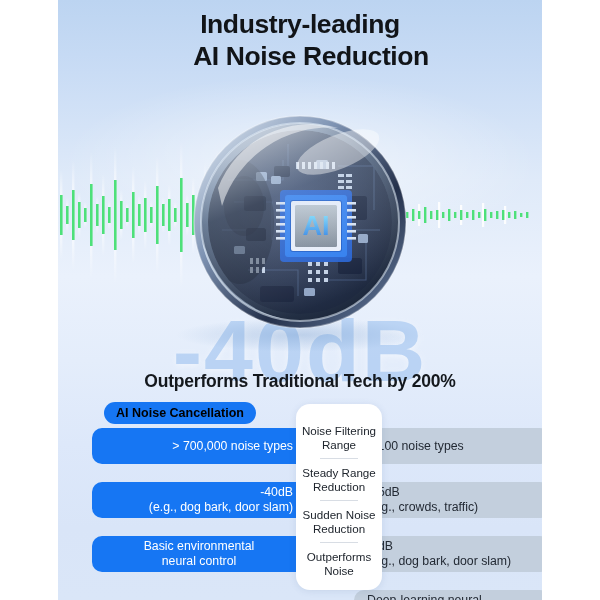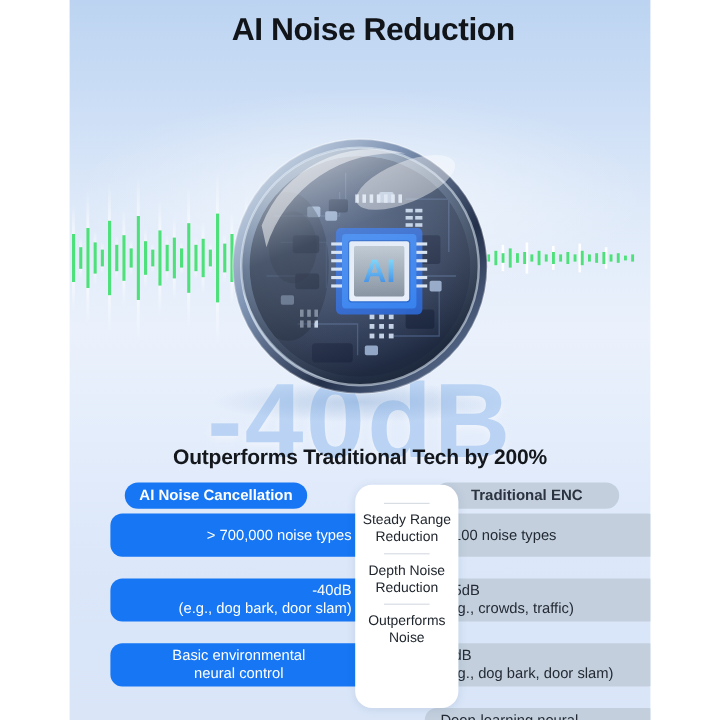--- a/index.html
+++ b/index.html
@@ -55,21 +55,21 @@
   
   .cmp-title{
     position:absolute;left:0;top:371px;width:100%;text-align:center;
     font-weight:bold;font-size:17.5px;color:#14181d;letter-spacing:-.2px;
   }
   .pill-row{position:absolute;left:0;top:402px;width:100%;height:22px;}
   .pill{
     position:absolute;height:22px;line-height:22px;border-radius:11px;
     font-size:12.5px;font-weight:bold;text-align:center;white-space:nowrap;
   }
-  .pill.blue{left:46px;width:152px;background:#1676f3;color:#ffffff;}
+  .pill.blue{left:46px;width:152px;background:#1676f3;color:#000000;}
   .pill.grey{left:304px;width:154px;background:#c3cfdd;color:#2b3340;font-weight:bold;}
   .grid{position:absolute;left:0;top:428px;width:100%;height:160px;}
   .col{position:absolute;top:0;width:auto;}
   .col.left{left:34px;width:214px;}
   .col.right{left:296px;width:196px;}
   .cell{
     height:36px;margin-bottom:18px;border-radius:10px;
     display:flex;flex-direction:column;justify-content:center;
     font-size:12.3px;line-height:1.22;box-sizing:border-box;
   }
@@ -98,20 +98,21 @@
 </style>
 </head>
 <body>
 
 <div id="stage">
   <div class="banner">
 
     <div class="sheen"></div>
 
     <div class="headline">
+      <span>Industry-leading</span>
       <span class="l2">AI Noise Reduction</span>
     </div>
 
     <svg class="wave left" viewBox="0 0 250 150" preserveAspectRatio="none">
       <defs>
         <linearGradient id="wgGlow" x1="0" y1="0" x2="0" y2="1">
           <stop offset="0%" stop-color="#ffffff" stop-opacity="0"></stop>
           <stop offset="45%" stop-color="#ffffff" stop-opacity=".95"></stop>
           <stop offset="55%" stop-color="#ffffff" stop-opacity=".95"></stop>
           <stop offset="100%" stop-color="#ffffff" stop-opacity="0"></stop>
@@ -398,21 +399,20 @@
       <ellipse cx="150" cy="42" rx="44" ry="17" transform="rotate(-22 150 42)" fill="#ffffff" opacity=".42"></ellipse>
       <path d="M14 132 A99 99 0 0 0 96 209 A105 105 0 0 1 18 140 Z" fill="#cfe3fa" opacity=".5"></path>
       <circle cx="112" cy="112" r="99" fill="none" stroke="#e6f0fb" stroke-opacity=".55" stroke-width="2"></circle>
       <circle cx="112" cy="112" r="106" fill="none" stroke="#ffffff" stroke-opacity=".35" stroke-width="1.5"></circle>
     </svg>
 
     <div class="cmp-title">Outperforms Traditional Tech by 200%</div>
 
     <div class="pill-row">
       <div class="pill blue">AI Noise Cancellation</div>
-      <div class="pill grey">Traditional ENC</div>
     </div>
 
     <div class="grid">
       <div class="col left">
         <div class="cell">
           <span>&gt; 700,000 noise types</span>
         </div>
         <div class="cell">
           <span>-40dB</span>
           <span class="sub">(e.g., dog bark, door slam)</span>
@@ -436,28 +436,32 @@
           <span class="sub">(e.g., dog bark, door slam)</span>
         </div>
         <div class="cell">
           <span>Deep-learning neural</span>
           <span class="sub">network filtering</span>
         </div>
       </div>
     </div>
 
     <div class="center-card">
+      <div class="cc-item">
+        <span>Noise Filtering</span>
+        <span>Range</span>
+      </div>
       <div class="cc-div"></div>
       <div class="cc-item">
         <span>Steady Range</span>
         <span>Reduction</span>
       </div>
       <div class="cc-div"></div>
       <div class="cc-item">
-        <span>Depth Noise</span>
+        <span>Sudden Noise</span>
         <span>Reduction</span>
       </div>
       <div class="cc-div"></div>
       <div class="cc-item">
         <span>Outperforms</span>
         <span>Noise</span>
       </div>
     </div>
 
   </div>

